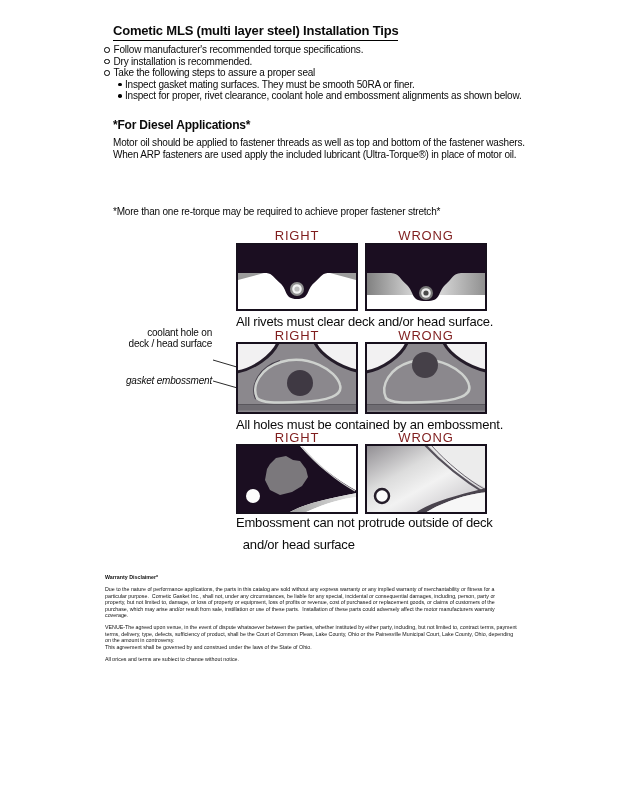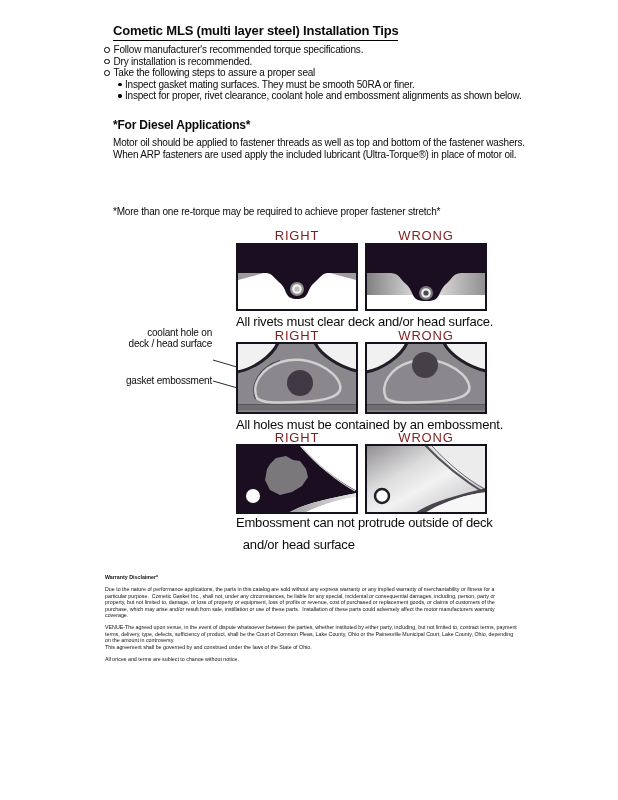--- a/index.html
+++ b/index.html
@@ -109,21 +109,21 @@
 
   <div class="abs caption" style="left:236px;top:314px;">All rivets must clear deck and/or head surface.</div>
 
   <div class="abs figlabel" style="left:236px;top:328px;">RIGHT</div>
   <div class="abs figlabel" style="left:365px;top:328px;">WRONG</div>
 
   <div class="abs sidelab" style="left:118px;top:328px;width:94px;">
     <div>coolant hole on</div>
     <div>deck / head surface</div>
   </div>
-  <div class="abs sidelab" style="left:118px;top:376px;width:94px;">gasket embossment</div>
+  <div class="abs sidelab" style="left:118px;top:376px;width:94px;font-style:italic;">gasket embossment</div>
 
   <svg class="abs" style="left:207px;top:348px;" width="100" height="55" viewBox="0 0 100 55">
     <line x1="6" y1="12" x2="91" y2="37" stroke="#2b2b2b" stroke-width="1"></line>
     <line x1="6" y1="33" x2="55" y2="47" stroke="#2b2b2b" stroke-width="1"></line>
   </svg>
 
   <svg class="abs" style="left:236px;top:342px;" width="122" height="72" viewBox="0 0 122 72">
     <rect x="1" y="1" width="120" height="70" class="f-steel"></rect>
     <rect x="1" y="62" width="120" height="1.5" fill="#59565c"></rect>
     <rect x="1" y="63.5" width="120" height="5" fill="#6f6c72"></rect>

